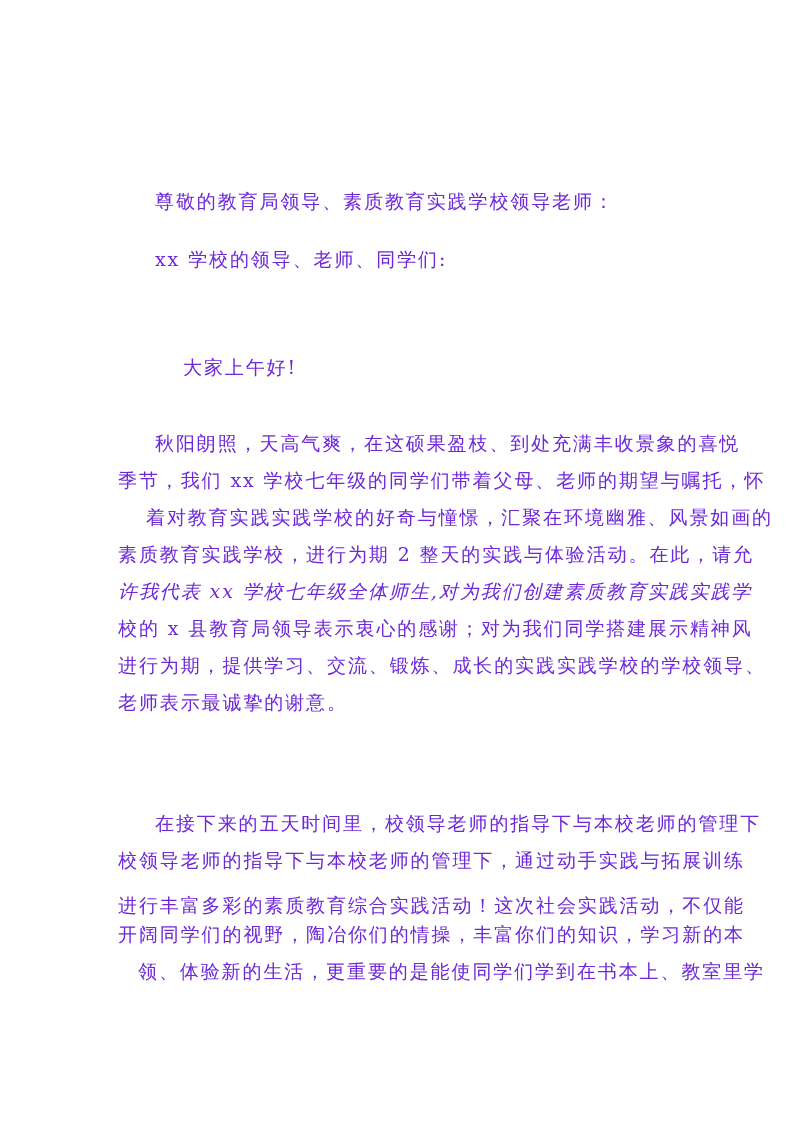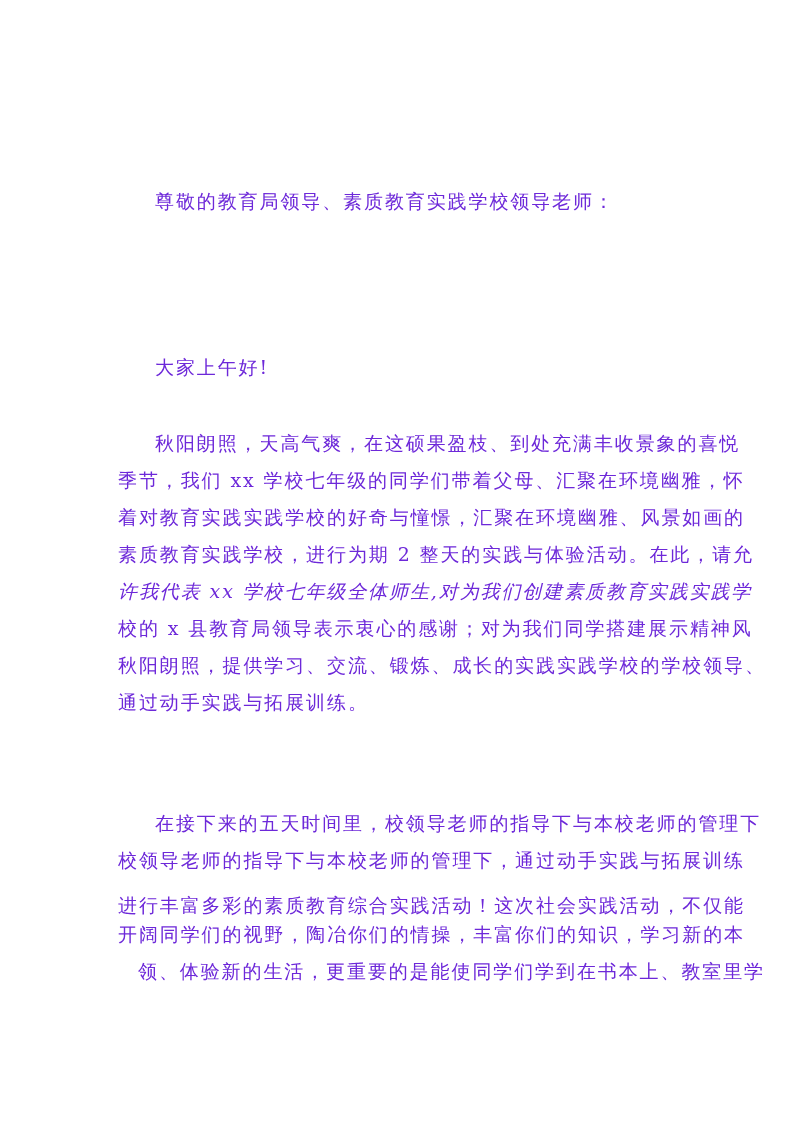--- a/index.html
+++ b/index.html
@@ -14,31 +14,32 @@
       font-size: 19px; line-height: 22px; white-space: nowrap;
       letter-spacing: 1.9px;
     }
     .indent { left: 155px; }
   </style>
 </head>
 <body>
 
 <div class="page">
   <div class="line indent" style="top:190px;">尊敬的教育局领导、素质教育实践学校领导老师：</div>
-  <div class="line indent" style="top:356px;">大家上午好!</div>
+  <div class="line indent" style="top:248px;">xx 学校的领导、老师、同学们:</div>
+  <div class="line indent" style="top:356px;margin-left:28px;">大家上午好!</div>
 
   <div>
     <div class="line indent" style="top:432px;">秋阳朗照，天高气爽，在这硕果盈枝、到处充满丰收景象的喜悦</div>
-    <div class="line" style="top:469px;">季节，我们 xx 学校七年级的同学们带着父母、汇聚在环境幽雅，怀</div>
-    <div class="line" style="top:506px;">着对教育实践实践学校的好奇与憧憬，汇聚在环境幽雅、风景如画的</div>
+    <div class="line" style="top:469px;">季节，我们 xx 学校七年级的同学们带着父母、老师的期望与嘱托，怀</div>
+    <div class="line" style="top:506px;margin-left:28px;">着对教育实践实践学校的好奇与憧憬，汇聚在环境幽雅、风景如画的</div>
     <div class="line" style="top:543px;">素质教育实践学校，进行为期 2 整天的实践与体验活动。在此，请允</div>
     <div class="line" style="top:580px;font-style:italic;">许我代表 xx 学校七年级全体师生,对为我们创建素质教育实践实践学</div>
     <div class="line" style="top:617px;">校的 x 县教育局领导表示衷心的感谢；对为我们同学搭建展示精神风</div>
-    <div class="line" style="top:654px;">秋阳朗照，提供学习、交流、锻炼、成长的实践实践学校的学校领导、</div>
-    <div class="line" style="top:691px;">通过动手实践与拓展训练。</div>
+    <div class="line" style="top:654px;">进行为期，提供学习、交流、锻炼、成长的实践实践学校的学校领导、</div>
+    <div class="line" style="top:691px;">老师表示最诚挚的谢意。</div>
   </div>
 
   <div>
     <div class="line indent" style="top:812px;">在接下来的五天时间里，校领导老师的指导下与本校老师的管理下</div>
     <div class="line" style="top:849px;">校领导老师的指导下与本校老师的管理下，通过动手实践与拓展训练</div>
     <div class="line" style="top:886px;margin-top:8px;">进行丰富多彩的素质教育综合实践活动！这次社会实践活动，不仅能</div>
     <div class="line" style="top:923px;">开阔同学们的视野，陶冶你们的情操，丰富你们的知识，学习新的本</div>
     <div class="line" style="top:960px;margin-left:20px;">领、体验新的生活，更重要的是能使同学们学到在书本上、教室里学</div>
   </div>
 </div>

